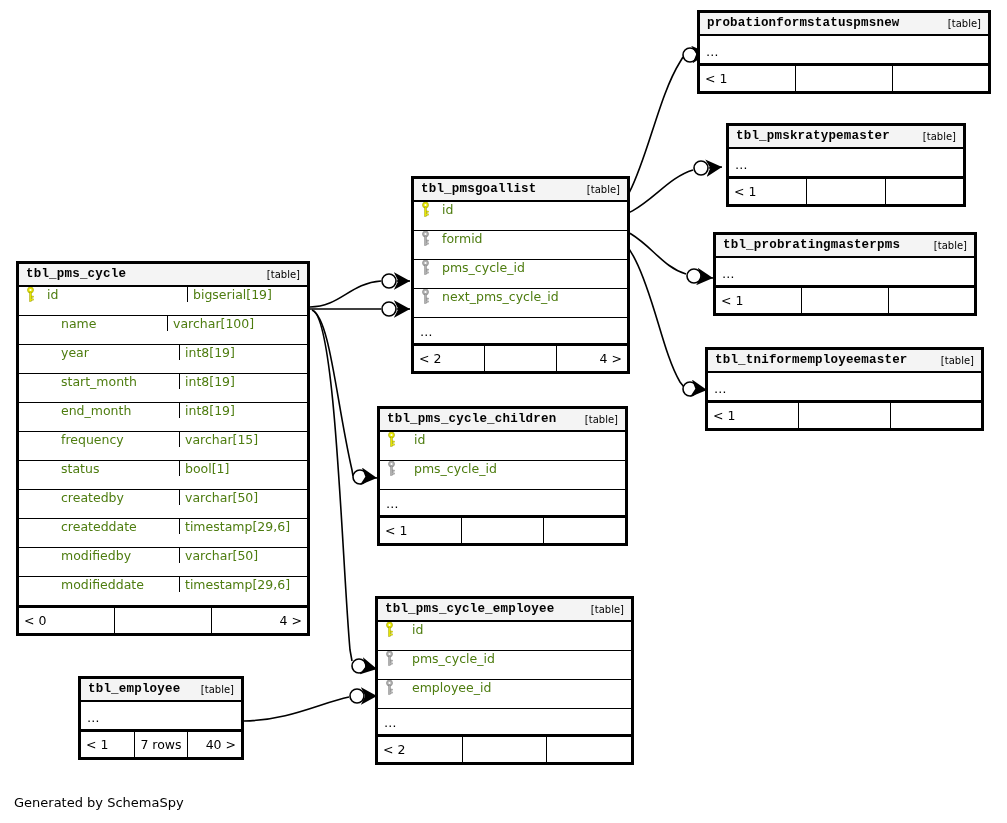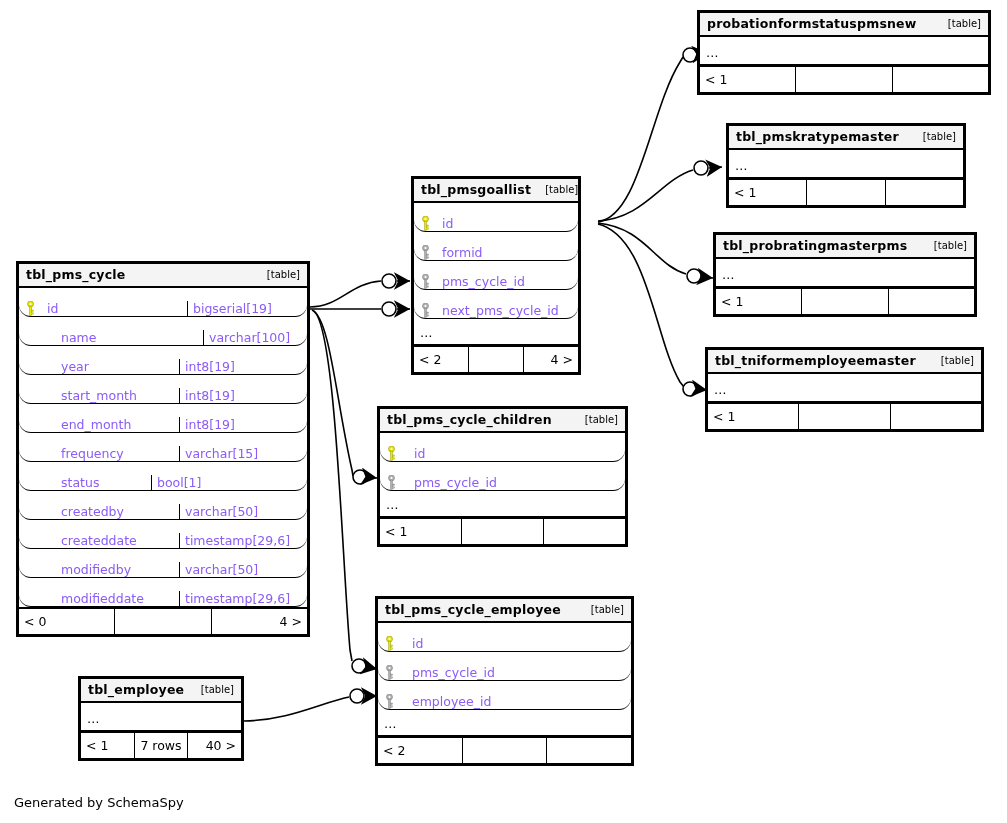--- a/index.html
+++ b/index.html
@@ -23,31 +23,30 @@
   .tbl.thick{border:3px solid #000;}
 
   .thead{
     display:flex;align-items:center;justify-content:space-between;
     background:#f4f4f4;
     border-bottom:1px solid #000;
     padding:3px 7px 4px 7px;
     box-sizing:border-box;
   }
   .thick > .thead{border-bottom:2px solid #000;}
-  .tname{font-weight:bold;font-size:12.5px;color:#000;letter-spacing:.2px;white-space:nowrap;}
+  .tname{font-weight:bold;font-size:12.5px;color:#000;letter-spacing:.2px;white-space:nowrap;font-family:Liberation Mono, monospace;}
   .ttag{font-size:10px;color:#000;margin-left:14px;white-space:nowrap;}
 
   .row{
-    display:flex;align-items:flex-end;
+    display:flex;align-items:flex-start;
     border-bottom:1px solid #000;
     box-sizing:border-box;
     height:29px;
     font-size:12.5px;
-    color:#8b5cf6;
-    border-radius:12px;
+    color:#4d7c0f;
   }
   .row:last-child{border-bottom:none;}
   .row .cname{flex:1;padding-left:6px;white-space:nowrap;}
   .row .ctype{
     border-left:1px solid #000;
     padding-left:5px;
     box-sizing:border-box;
     white-space:nowrap;
   }
   .row.nokey .cname{padding-left:42px;}
@@ -141,41 +140,41 @@
           <rect x="3.6" y="5" width="1.8" height="9.3" fill="#e8e800" stroke="#9a9a00" stroke-width=".5"></rect>
           <rect x="5.4" y="9" width="2.2" height="1.4" fill="#e8e800" stroke="#9a9a00" stroke-width=".4"></rect>
           <rect x="5.4" y="11.8" width="2.2" height="1.4" fill="#e8e800" stroke="#9a9a00" stroke-width=".4"></rect>
         </svg>
     </span>
     <span class="cname">id</span>
     <span class="ctype" style="width:120px;">bigserial[19]</span>
   </div>
   <div class="row nokey">
     <span class="cname">name</span>
-    <span class="ctype" style="width:104px;">varchar[100]</span>
+    <span class="ctype" style="width:140px;">varchar[100]</span>
   </div>
   <div class="row nokey">
     <span class="cname">year</span>
     <span class="ctype" style="width:128px;">int8[19]</span>
   </div>
   <div class="row nokey">
     <span class="cname">start_month</span>
     <span class="ctype" style="width:128px;">int8[19]</span>
   </div>
   <div class="row nokey">
     <span class="cname">end_month</span>
     <span class="ctype" style="width:128px;">int8[19]</span>
   </div>
   <div class="row nokey">
     <span class="cname">frequency</span>
     <span class="ctype" style="width:128px;">varchar[15]</span>
   </div>
   <div class="row nokey">
     <span class="cname">status</span>
-    <span class="ctype" style="width:156px;">bool[1]</span>
+    <span class="ctype" style="width:128px;">bool[1]</span>
   </div>
   <div class="row nokey">
     <span class="cname">createdby</span>
     <span class="ctype" style="width:128px;">varchar[50]</span>
   </div>
   <div class="row nokey">
     <span class="cname">createddate</span>
     <span class="ctype" style="width:128px;">timestamp[29,6]</span>
   </div>
   <div class="row nokey">
@@ -187,21 +186,21 @@
     <span class="ctype" style="width:128px;">timestamp[29,6]</span>
   </div>
 
   <div class="tfoot">
     <span class="fc l">&lt; 0</span>
     <span class="fc c"></span>
     <span class="fc r">4 &gt;</span>
   </div>
 </div>
 
-<div class="tbl thick" style="left:411px;top:176px;width:170px;">
+<div class="tbl thick" style="left:411px;top:176px;width:219px;">
   <div class="thead">
     <span class="tname">tbl_pmsgoallist</span>
     <span class="ttag">[table]</span>
   </div>
   <div class="row">
     <span class="keyslot">
       <svg class="keyico" viewBox="0 0 9 15">
           <circle cx="4.5" cy="3" r="3" fill="#e8e800" stroke="#9a9a00" stroke-width=".6"></circle>
           <circle cx="4.5" cy="3" r="1.1" fill="#fff"></circle>
           <rect x="3.6" y="5" width="1.8" height="9.3" fill="#e8e800" stroke="#9a9a00" stroke-width=".5"></rect>

